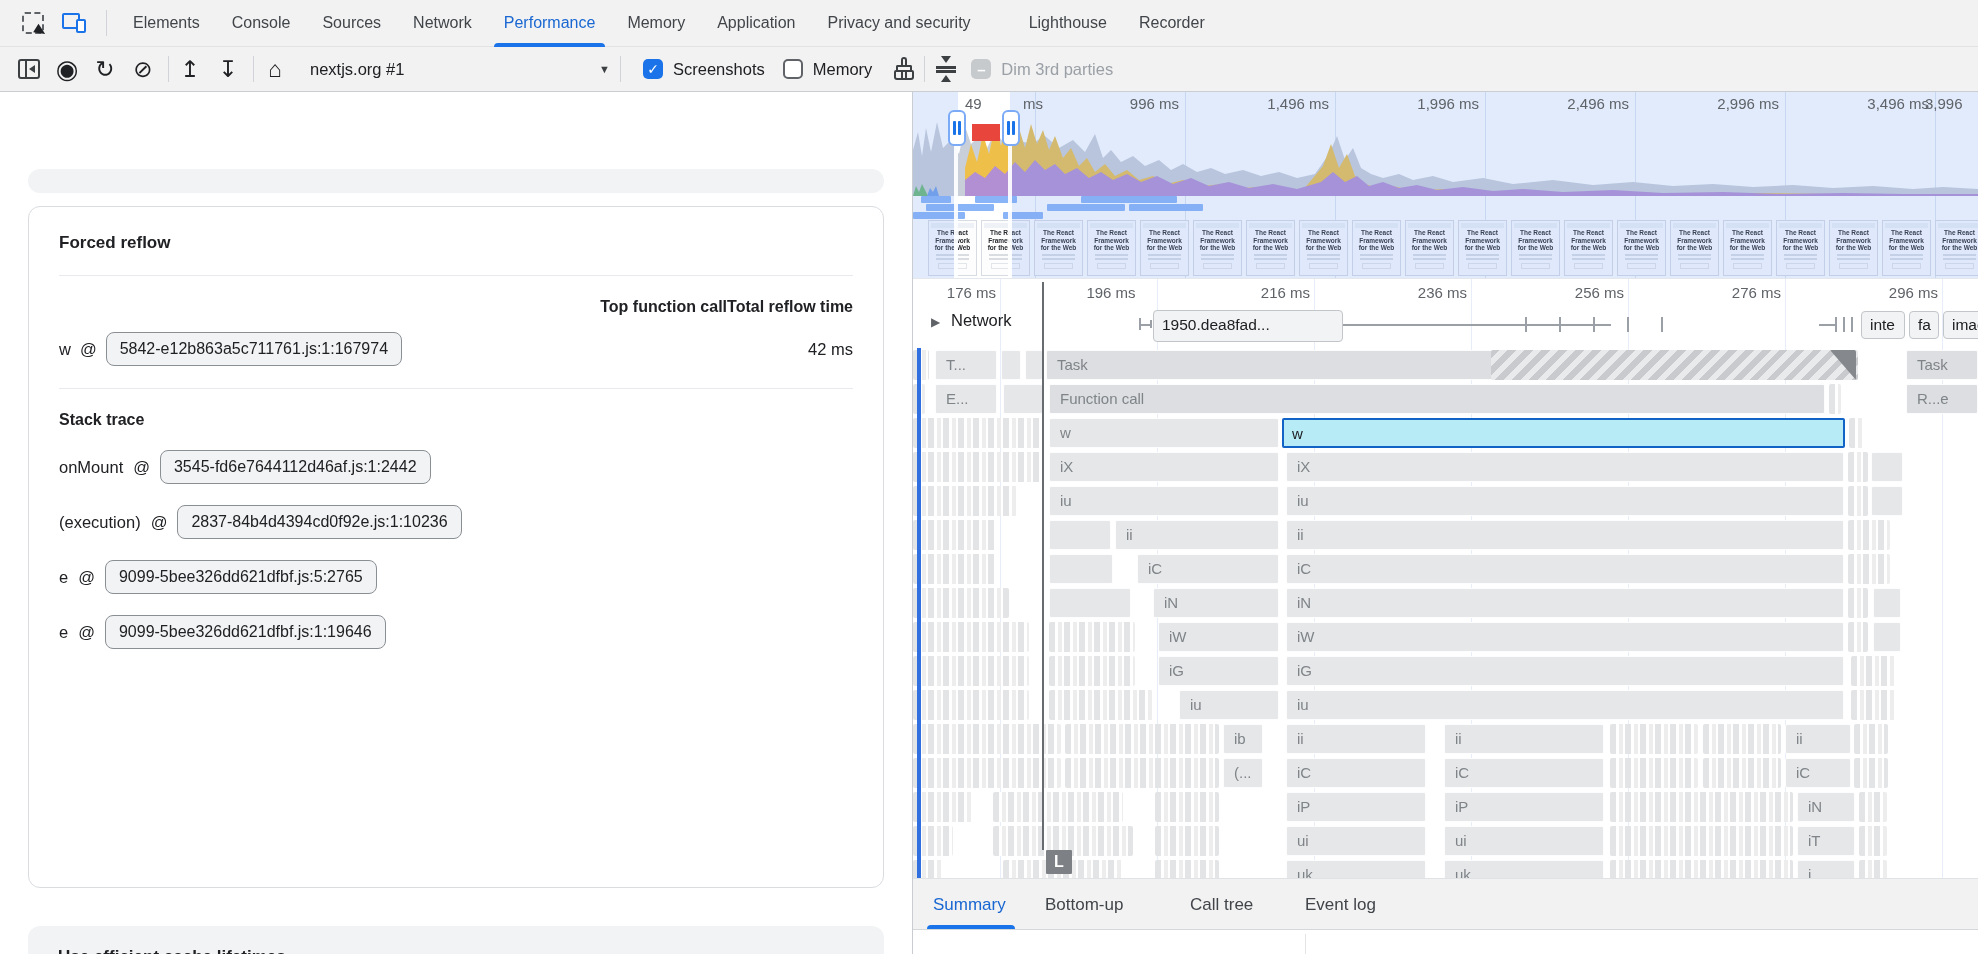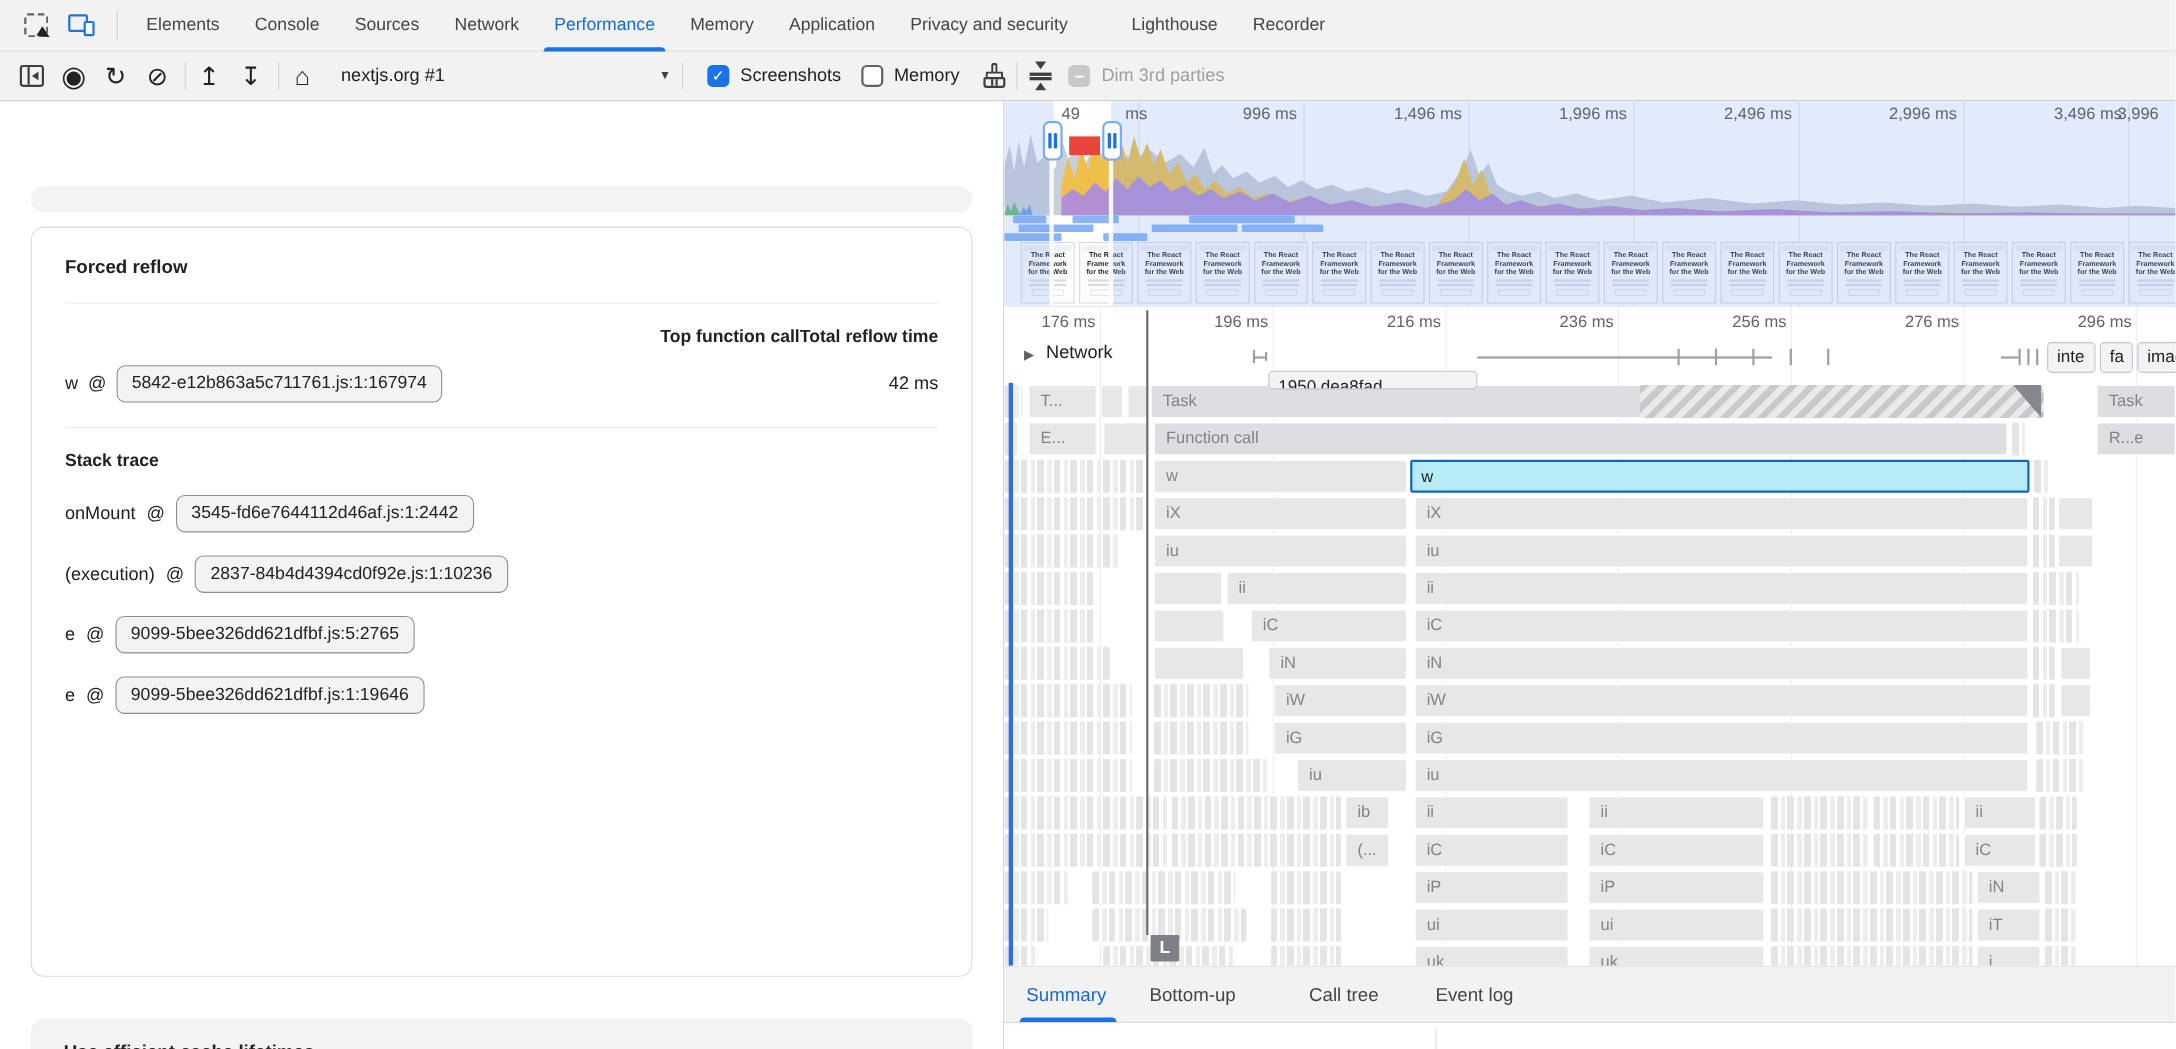--- a/index.html
+++ b/index.html
@@ -97,21 +97,21 @@
   .handle { position:absolute; top:18px; width:18px; height:36px; background:#fff; border:2px solid #7baaf7; border-radius:6px;
     display:flex; align-items:center; justify-content:center; gap:2px; z-index:8; }
   .handle .hb { width:3px; height:14px; background:#1a73e8; border-radius:1px; }
   .stem { position:absolute; top:54px; width:4px; height:132px; background:rgba(255,255,255,0.92); z-index:6; }
   .fllabel { position:absolute; top:192px; width:84px; text-align:right; font-size:15px; color:#5f6368; z-index:7; white-space:nowrap; }
   .netrow { position:absolute; left:0; top:216px; width:1065px; height:34px; z-index:3; }
   .disc { position:absolute; left:18px; top:7px; font-size:12px; color:#5f6368; }
   .netname { position:absolute; left:38px; top:3px; font-size:16.5px; color:#202124; }
   .nchip { position:absolute; top:3px; height:28px; line-height:26px; background:#f1f3f4; border:1px solid #c2c6ca;
     border-radius:4px; font-size:15.5px; color:#202124; padding:0 8px; overflow:hidden; white-space:nowrap; }
-  .nchip.main { top:2px; height:17px; line-height:28px; width:190px;margin-top:27px; }
+  .nchip.main { top:2px; height:32px; line-height:28px; width:190px; }
   .nline { position:absolute; top:16px; height:1.5px; background:#9aa0a6; }
   .ntick { position:absolute; top:9px; width:1.5px; height:15px; background:#9aa0a6; }
   #flame { position:absolute; left:0; top:256px; width:1065px; height:530px; z-index:2; overflow:hidden; }
   .bk { position:absolute; height:30px; border-radius:2px; font-size:15px; line-height:28px; color:#7f8488;
     padding-left:10px; overflow:hidden; white-space:nowrap; cursor:default; }
   .bk.g { background:#e6e7e9; border:1px solid rgba(255,255,255,0.9); }
   .bk.d { background:#dcdee1; border:1px solid rgba(255,255,255,0.9); }
   .bk.s { background:#b7ecf7; border:2px solid #1163c6; color:#202124; z-index:3; padding-left:8px; }
   .bk.h { background:repeating-linear-gradient(135deg,#c8cacd 0 6px,#e9eaec 6px 12px); z-index:2; }
   .bk.t { width:0; height:0; padding:0; background:none; border-top:30px solid #85888c; border-left:26px solid transparent; z-index:3; }
@@ -652,21 +652,21 @@
       <div class="sumdiv"></div>
     </div>
   <div class="flgrid" style="left: 87px; top: 186px; height: 600px;"></div>
       <div class="flgrid" style="left: 244px; top: 186px; height: 600px;"></div>
       <div class="flgrid" style="left: 401px; top: 186px; height: 600px;"></div>
       <div class="flgrid" style="left: 558px; top: 186px; height: 600px;"></div>
       <div class="flgrid" style="left: 715px; top: 186px; height: 600px;"></div>
       <div class="flgrid" style="left: 872px; top: 186px; height: 600px;"></div>
       <div class="flgrid" style="left: 1029px; top: 186px; height: 600px;"></div>
       <div class="fllabel" style="left: -1px;">176 ms</div>
-      <div class="fllabel" style="left: 156px;">196 ms</div>
+      <div class="fllabel" style="left: 156px; text-align: center;">196 ms</div>
       <div class="fllabel" style="left: 313px;">216 ms</div>
       <div class="fllabel" style="left: 470px;">236 ms</div>
       <div class="fllabel" style="left: 627px;">256 ms</div>
       <div class="fllabel" style="left: 784px;">276 ms</div>
       <div class="fllabel" style="left: 941px;">296 ms</div>
     </div>
 
 </div>
 
 </body></html>

